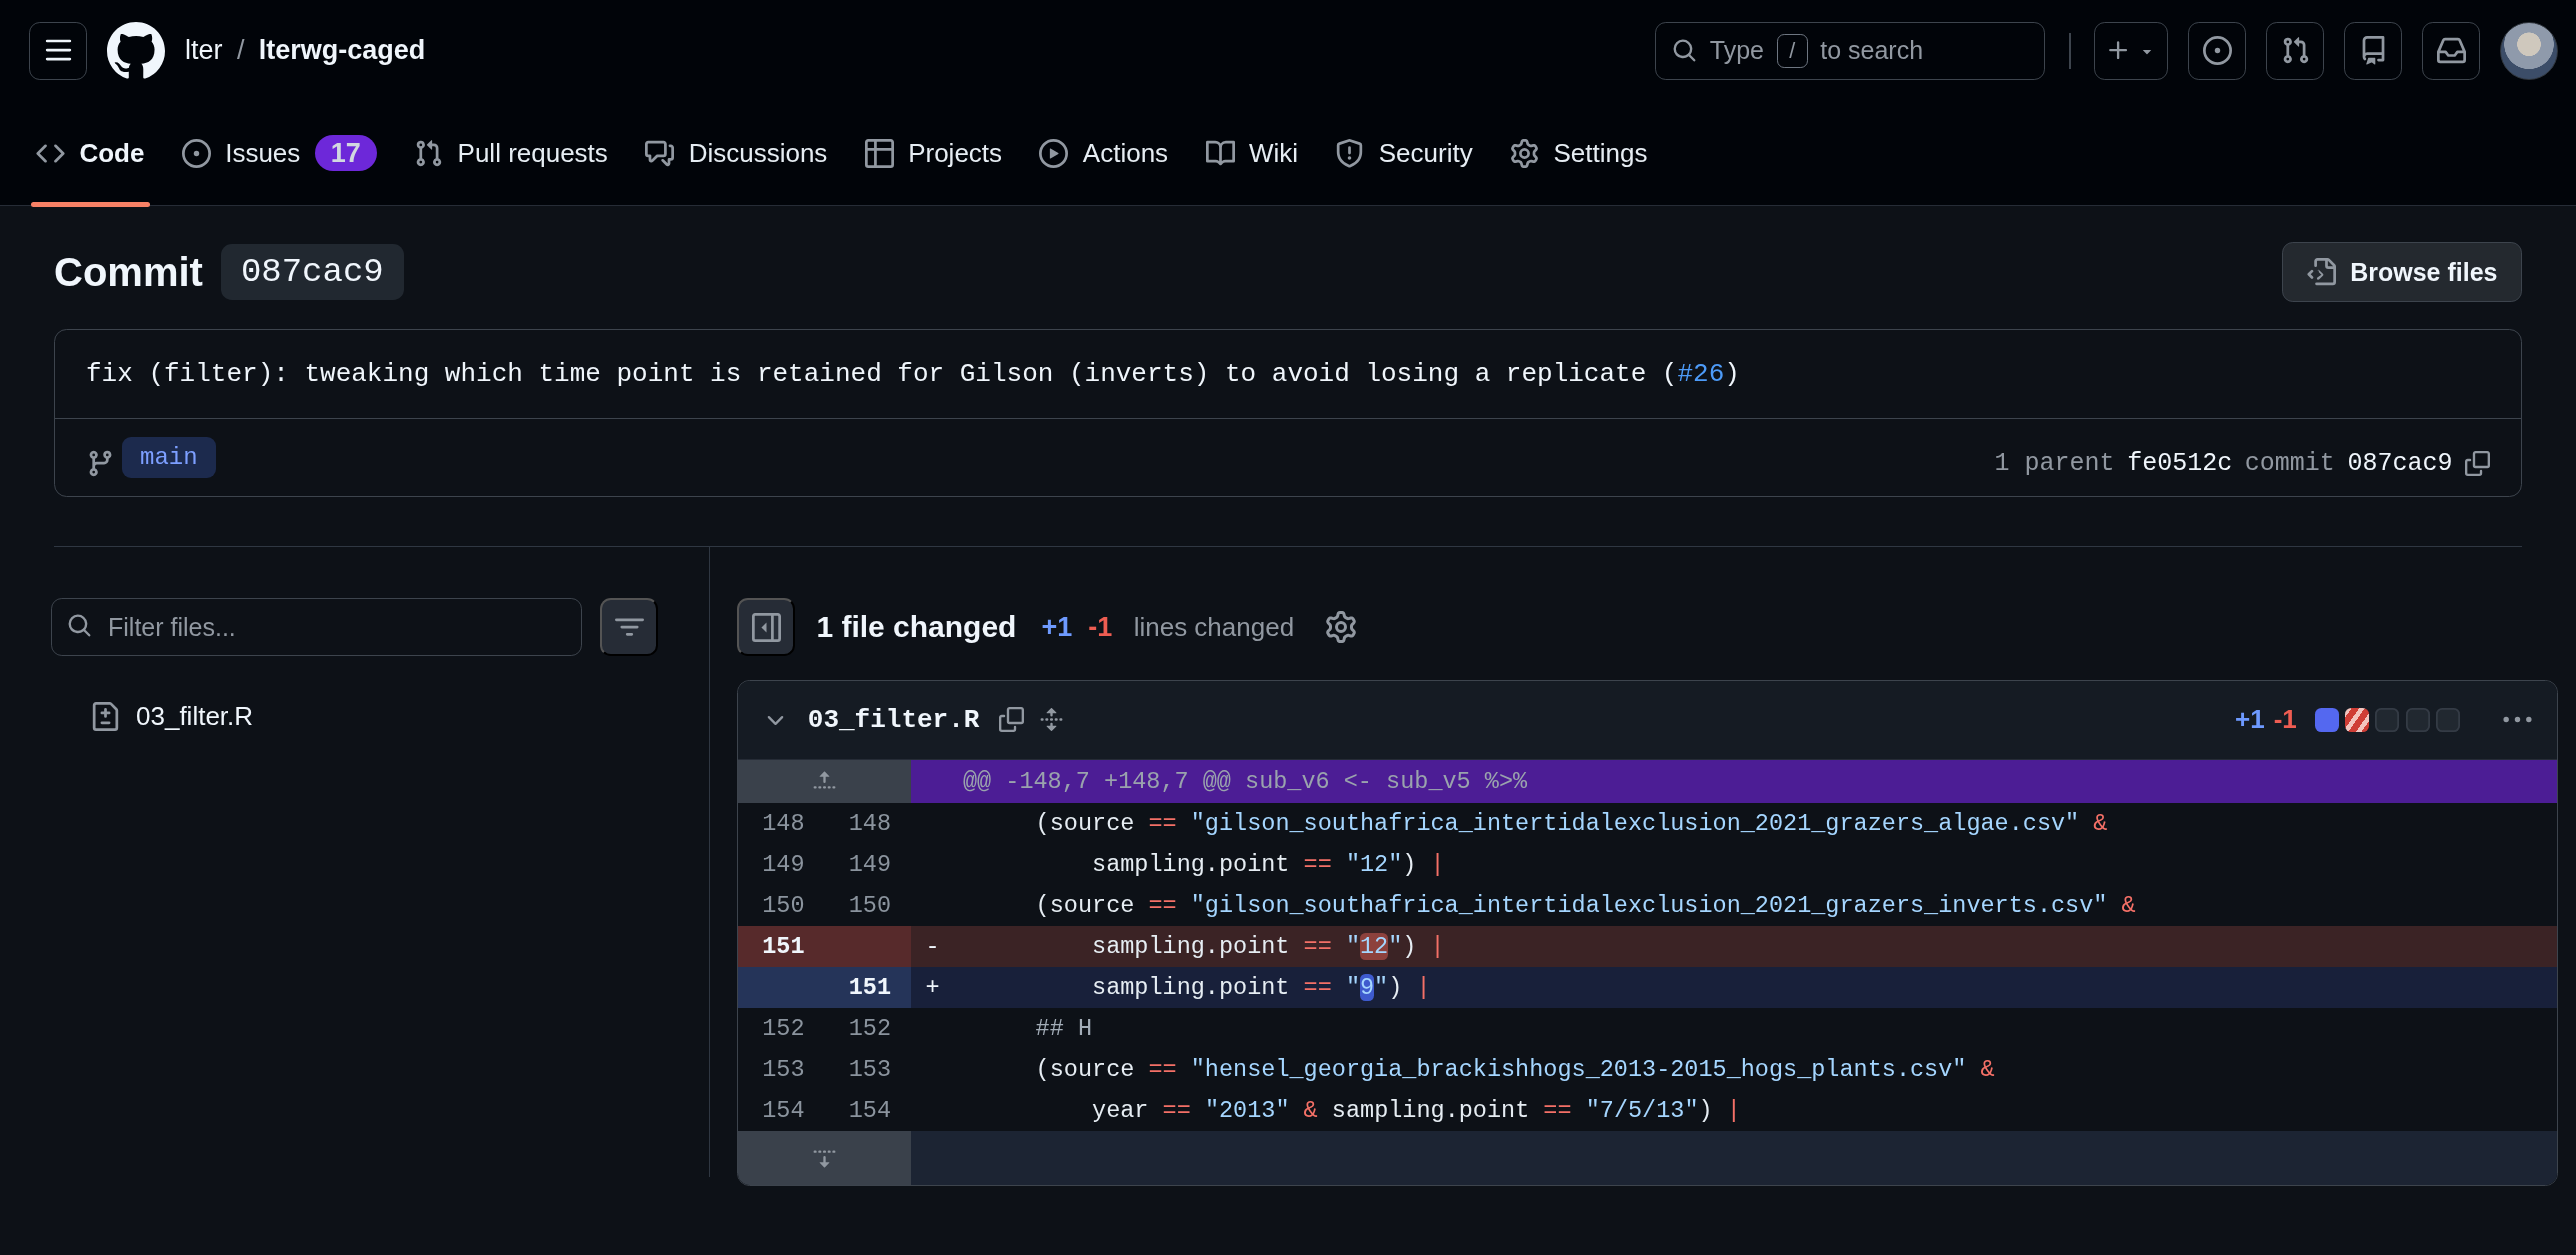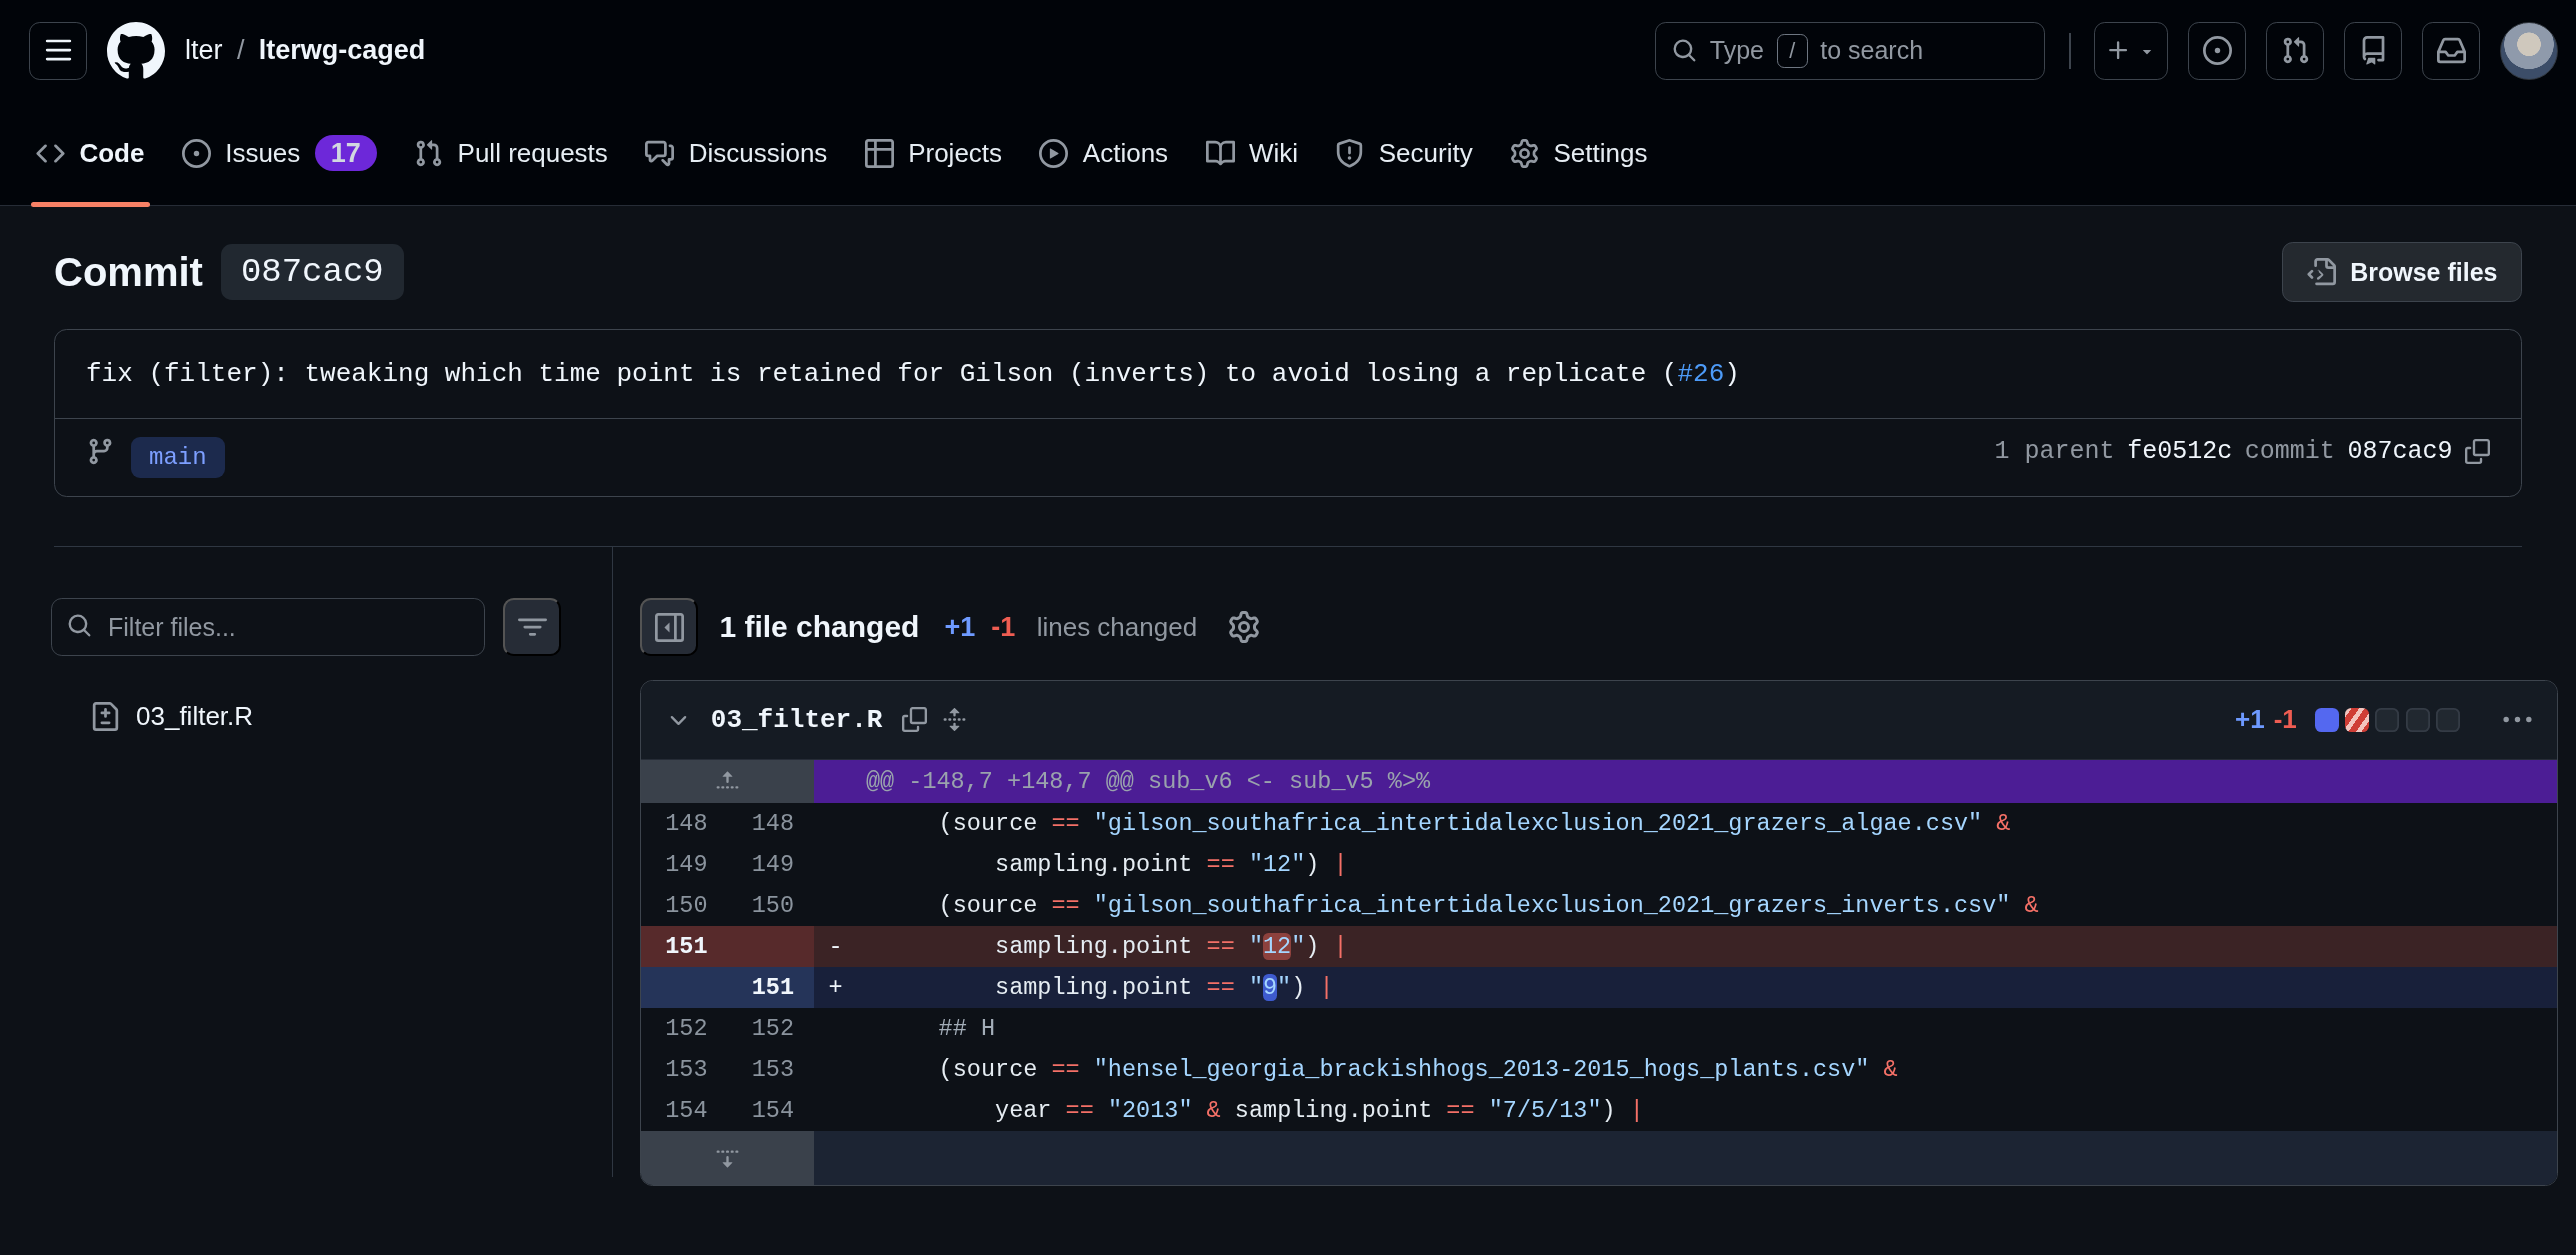--- a/index.html
+++ b/index.html
@@ -36,30 +36,30 @@
   .title-row{display:flex;align-items:center}
   .ctitle{font-size:40px;font-weight:600;display:flex;align-items:center;gap:18px}
   .sha-chip{font-family:"Liberation Mono",monospace;font-size:34px;background:#212830;border-radius:10.8px;padding:9px 20px;font-weight:400}
   .browse-btn{margin-left:auto;height:60px;background:#24292f;border:1.8px solid #3d444d;border-radius:10.8px;display:flex;align-items:center;gap:14.4px;padding:0 23.5px;font-size:25px;font-weight:600;color:#f0f6fc}
   .author-row{display:flex;align-items:center;gap:14.4px;margin-top:23.5px;font-size:26px;color:#9198a1}
   .avatar-sm{width:36px;height:36px;border-radius:50%;background:radial-gradient(circle at 50% 38%,#cfc8bd 0 26%,#8f9aab 27% 55%,#3c4d68 56%);flex:none}
   .author-name{color:#f0f6fc;font-weight:700}
   .commit-box{margin-top:27px;border:1.8px solid #3d444d;border-radius:12.6px}
   .msg-row{padding:29px 31px;font-family:"Liberation Mono",monospace;font-size:26px;color:#f0f6fc}
   .msg-row a{color:#4d9bf8;text-decoration:none}
-  .meta-row{border-top:1.8px solid #3d444d;padding:18px 31px;display:flex;align-items:flex-start;gap:16px}
+  .meta-row{border-top:1.8px solid #3d444d;padding:18px 31px;display:flex;align-items:flex-end;gap:7px}
   .branch-chip{font-family:"Liberation Mono",monospace;font-size:24px;color:#7d9fff;background:#1c2a4d;border-radius:9px;padding:7.2px 18px}
   .parent-info{margin-left:auto;display:flex;align-items:center;gap:12.6px;font-family:"Liberation Mono",monospace;font-size:25px;color:#9198a1}
   .parent-info .sha{color:#f0f6fc}
   .parent-info .sha.link{text-underline-offset:5.4px}
   .page-divider{margin-top:49px;border-bottom:1.8px solid #2f3742}
 
   
   .content{display:flex;height:630px}
-  .sidebar{width:613px;flex:none;border-right:1.8px solid #2f3742;padding:51px 51px 0}
+  .sidebar{width:710px;flex:none;border-right:1.8px solid #2f3742;padding:51px 51px 0}
   .filter-row{display:flex;gap:18px}
   .filter-input-wrap{position:relative;flex:1}
   .filter-input-wrap .ic{position:absolute;left:16px;top:14.4px}
   input.ghi{width:100%;height:58px;background:transparent;border:1.8px solid #3d444d;border-radius:10.8px;color:#f0f6fc;font-size:25px;font-family:"Liberation Sans",sans-serif;padding:0 14.4px 0 56px;outline:none}
   input.ghi::placeholder{color:#9198a1}
   .filter-btn{width:58px;height:58px;border-radius:10.8px;background:#262c36;display:flex;align-items:center;justify-content:center}
   .file-item{margin-top:45px;display:flex;align-items:center;gap:16px;padding-left:40px;font-size:26px;color:#f0f6fc}
 
   .main{flex:1;padding:51px 18px 0 27px;min-width:0}
   .files-header{display:flex;align-items:center;gap:16px}

